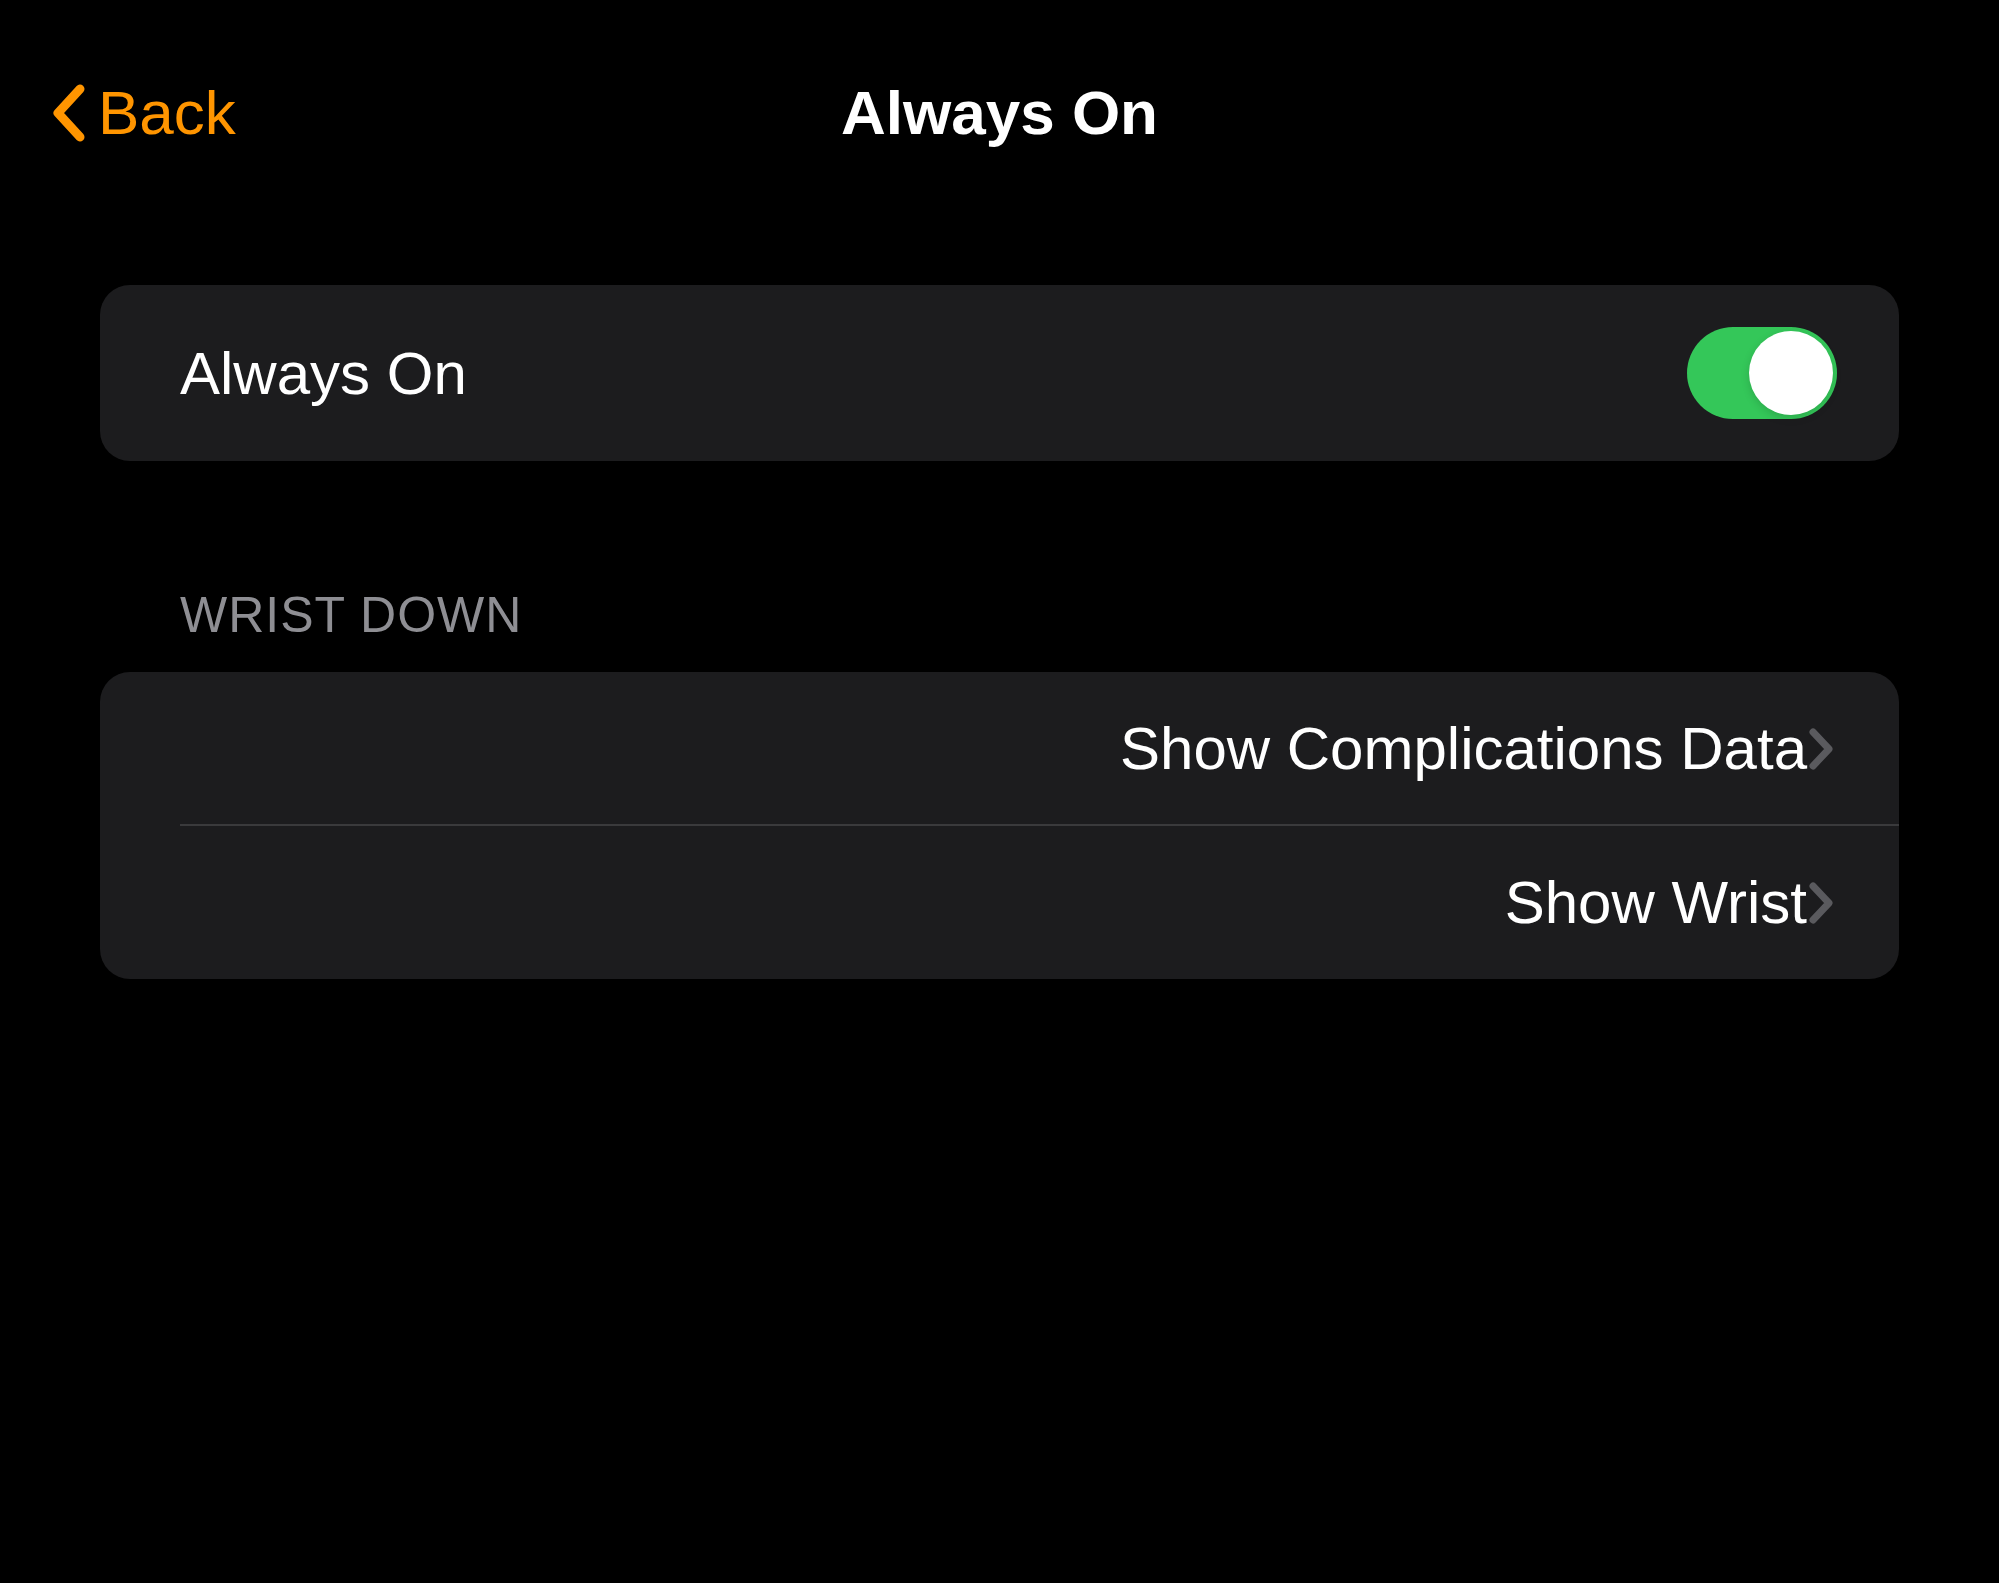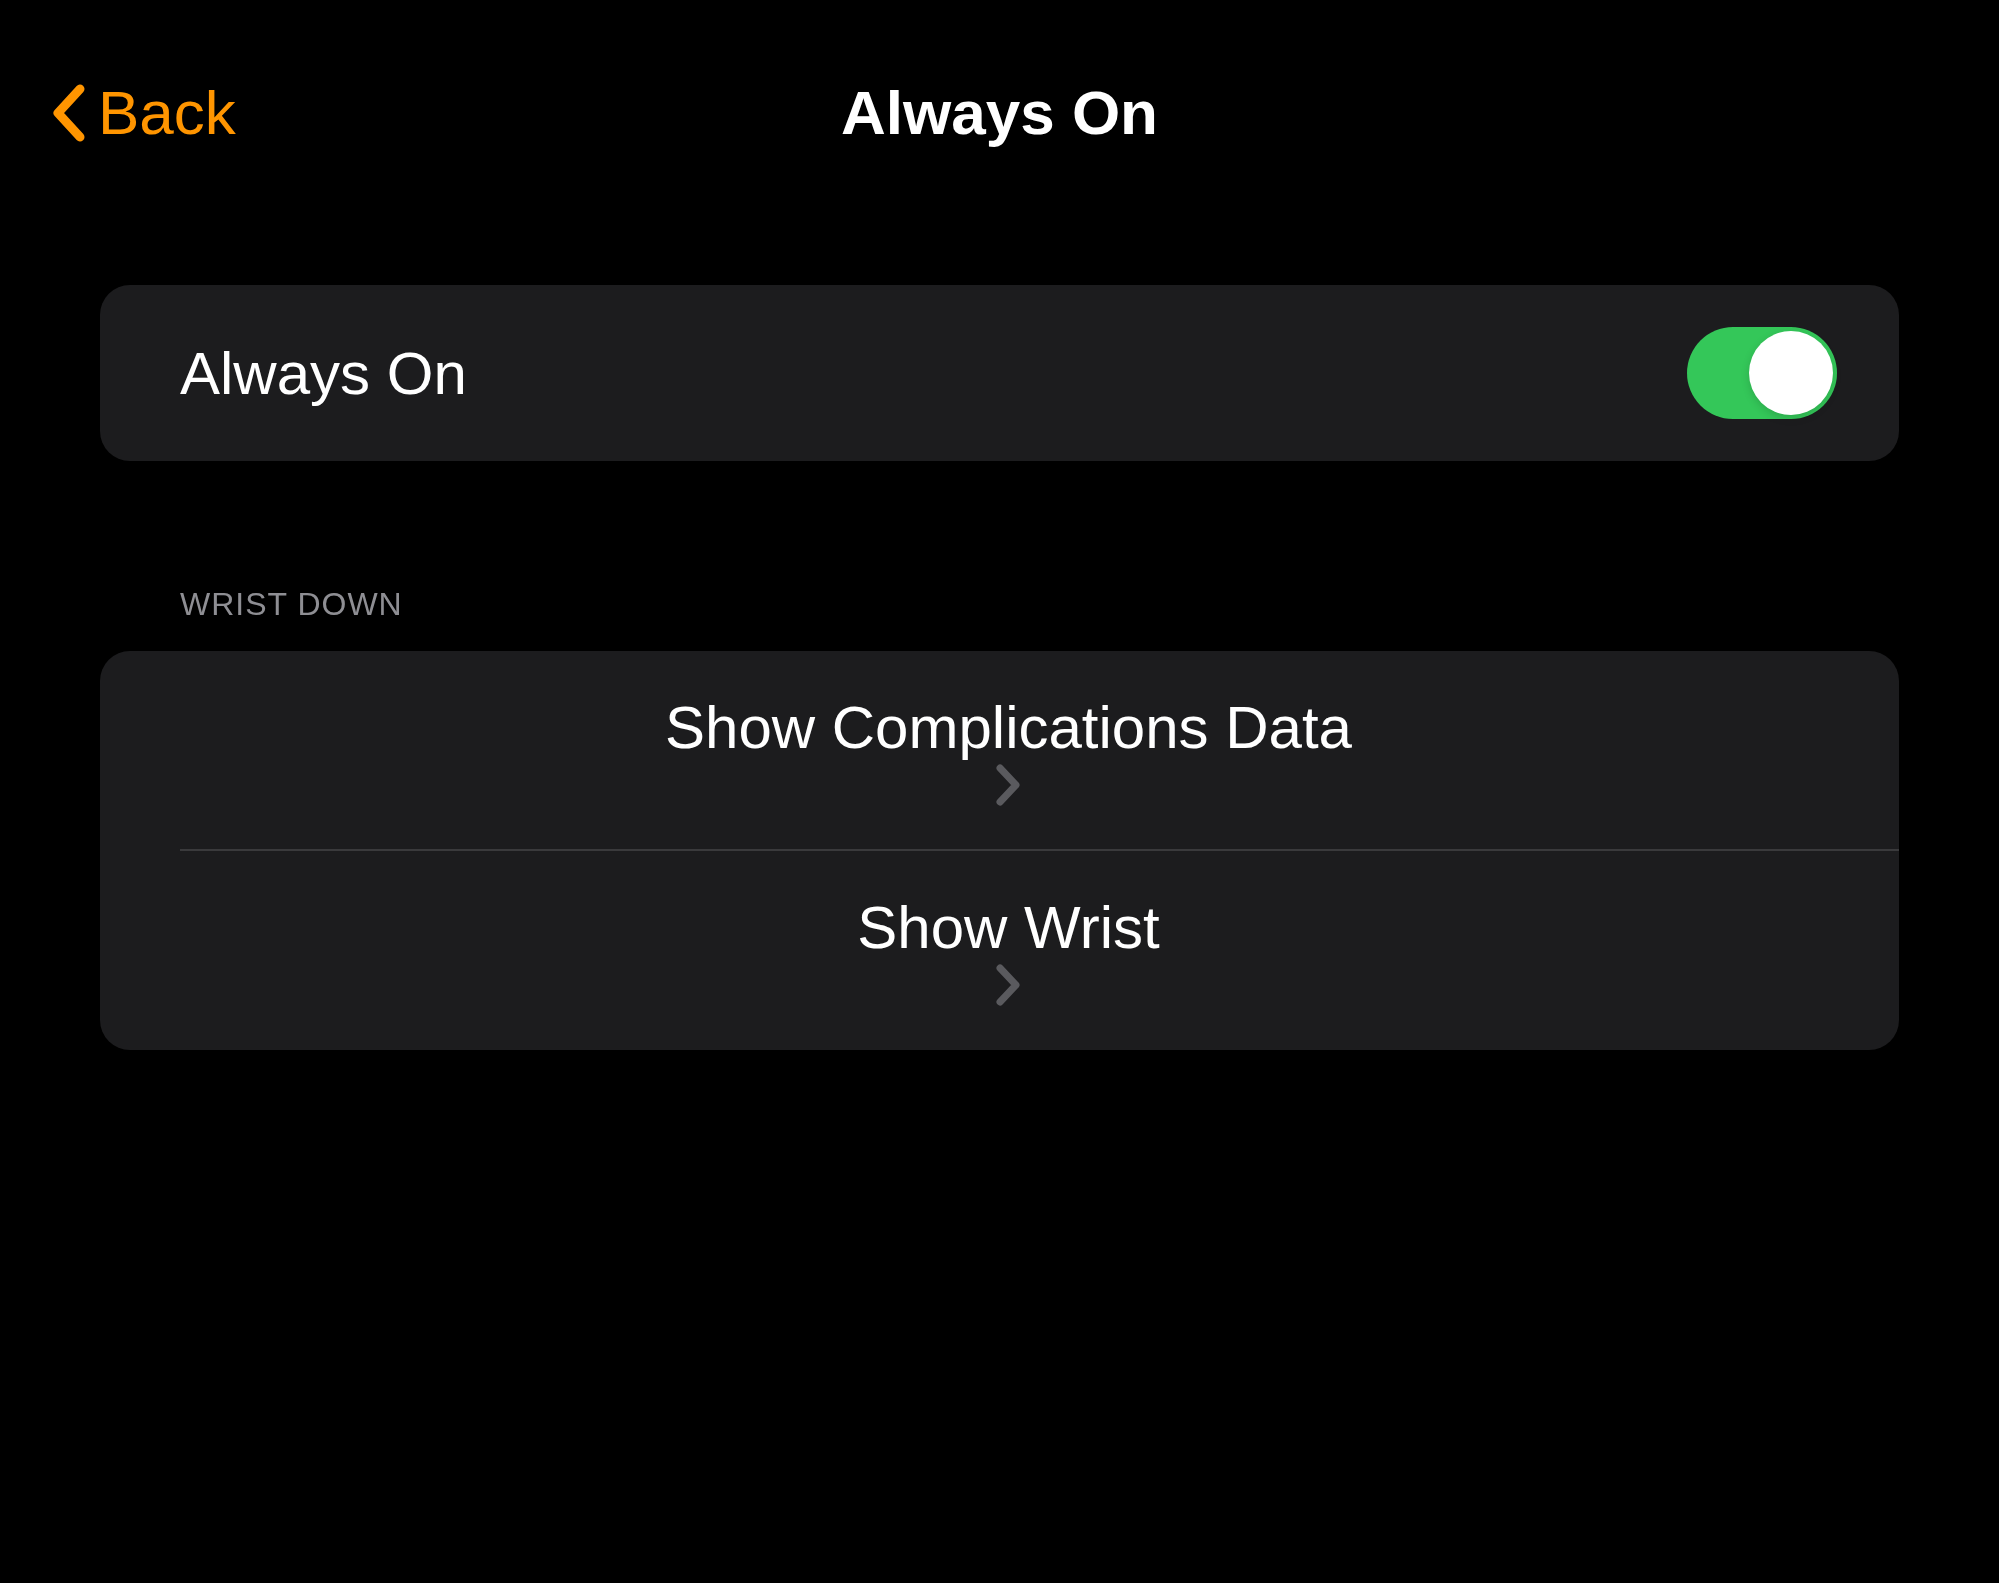--- a/index.html
+++ b/index.html
@@ -102,34 +102,33 @@
       background-color: #FFFFFF;
       border-radius: 50%;
       position: absolute;
       top: 4px;
       right: 4px;
       box-shadow: 0 3px 8px rgba(0,0,0,0.15);
     }
     
     .section-header {
       color: #8E8E93;
-      font-size: 32px;
+      font-size: 50px;
       font-weight: 400;
       letter-spacing: 1px;
       text-transform: uppercase;
       padding: 0 0 28px 80px;
       margin-top: 125px;
     }
     
     .disclosure-row {
       display: flex;
       align-items: center;
       justify-content: flex-end;
       width: 100%;
-      flex-direction: column;
     }
     
     .chevron-right {
       width: 30px;
       height: 46px;
       display: flex;
       align-items: center;
       justify-content: center;
       flex-shrink: 0;
     }

